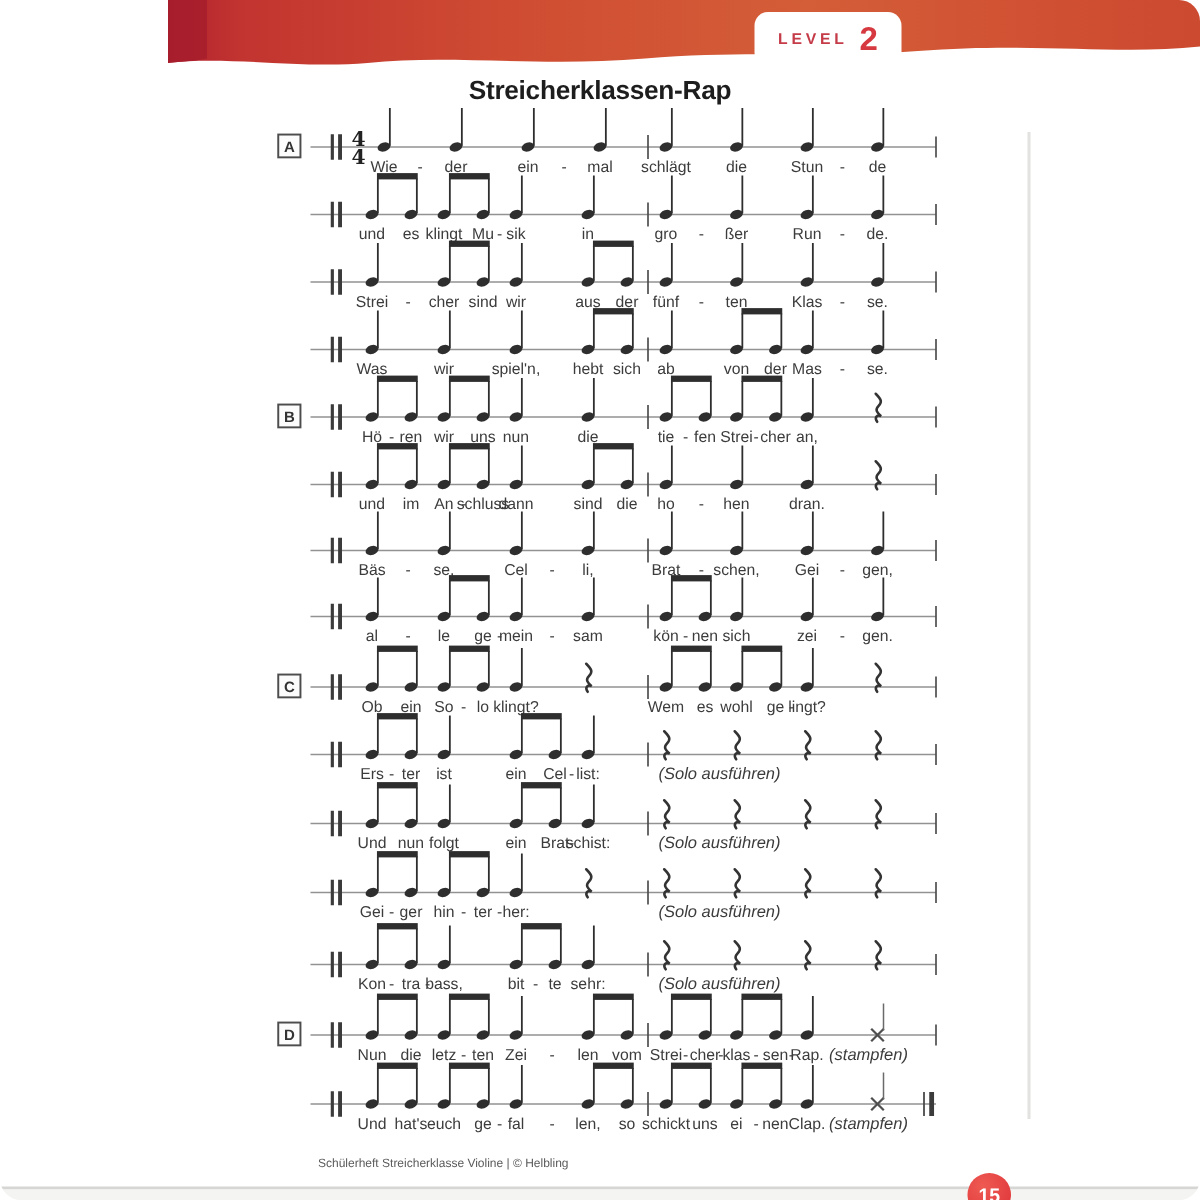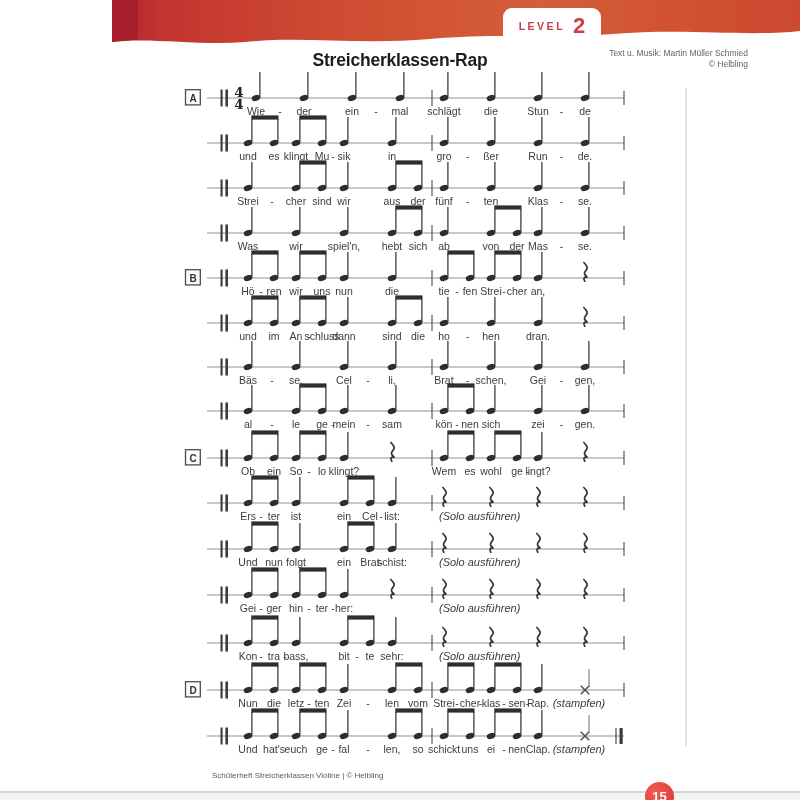--- a/index.html
+++ b/index.html
@@ -1,17 +1,17 @@
 <!DOCTYPE html>
 <html><head>
 <meta charset="utf-8">
 <style>
   html,body{margin:0;padding:0;background:#fff;}
   .page{position:relative;width:800px;height:800px;background:#ffffff;overflow:hidden;
-        font-family:"Liberation Sans",sans-serif;}
+        font-family:"Liberation Sans",sans-serif;border-radius:14px;}
   
   .band{position:absolute;left:0;top:0;width:800px;height:56px;}
   .badge{position:absolute;left:503px;top:8px;width:98px;height:36px;background:#ffffff;
          border-radius:9px;display:flex;align-items:center;justify-content:center;gap:8px;}
   .badge .lvl{color:#c53c49;font-size:10.5px;font-weight:bold;letter-spacing:2.5px;}
   .badge .num{color:#d6393f;font-size:22px;font-weight:bold;line-height:1;}
   
   .title{position:absolute;left:0;right:0;top:50px;text-align:center;
          font-size:17.5px;font-weight:bold;color:#1d1d1d;letter-spacing:-0.2px;}
   .credits{position:absolute;right:52px;top:48px;text-align:right;
@@ -52,24 +52,20 @@
     <path fill="url(#bandg)" d="M112,0 H800 V31 C745,37 690,28 612,34 C540,39 500,33 430,39 C360,45 300,36 245,42 C200,46 150,37 112,42 Z"></path>
     <path fill="#a51d2c" opacity="0.8" d="M112,0 h26 v39 c-9,2 -18,2 -26,3 Z"></path>
   </svg>
 
   <div class="badge">
     <span class="lvl">LEVEL</span>
     <span class="num">2</span>
   </div>
 
   <div class="title">Streicherklassen-Rap</div>
-  <div class="credits">
-    <div>Text u. Musik: Martin Müller Schmied</div>
-    <div>© Helbling</div>
-  </div>
 
   <svg id="music-svg" class="music" width="800" height="800" viewBox="0 0 800 800">
       <g>
         <line x1="207" y1="98" x2="624" y2="98" stroke="#929292" stroke-width="1.15"></line>
         <rect x="220.5" y="89.5" width="2.1" height="17" fill="#3b3b3b"></rect>
         <rect x="225.4" y="89.5" width="2.6" height="17" fill="#3b3b3b"></rect>
         <rect x="185.5" y="89.7" width="14.8" height="15.2" fill="#fcfcfc" stroke="#4d4d4d" stroke-width="1.3"></rect>
         <text x="193" y="101.6" text-anchor="middle" class="sec">A</text>
         <text x="239" y="97" text-anchor="middle" class="ts">4</text>
         <text x="239" y="109" text-anchor="middle" class="ts">4</text>
@@ -696,16 +692,16 @@
         <text x="504" y="752.5" text-anchor="middle" class="lyr">-</text>
         <text x="517" y="752.5" text-anchor="middle" class="lyr">nen</text>
         <text x="538" y="752.5" text-anchor="middle" class="lyr">Clap.</text>
       </g>
     </svg>
 
   <div class="edge-v"></div>
   <div class="edge-b"></div>
   <div class="edge-b2"></div>
 
-  <div class="imprint">Schülerheft Streicherklassen Violine | © Helbling</div>
+  <div class="imprint">Schülerheft Streicherklasse Violine | © Helbling</div>
   <div class="pagenum">15</div>
 
 </div>
 
 </body></html>

